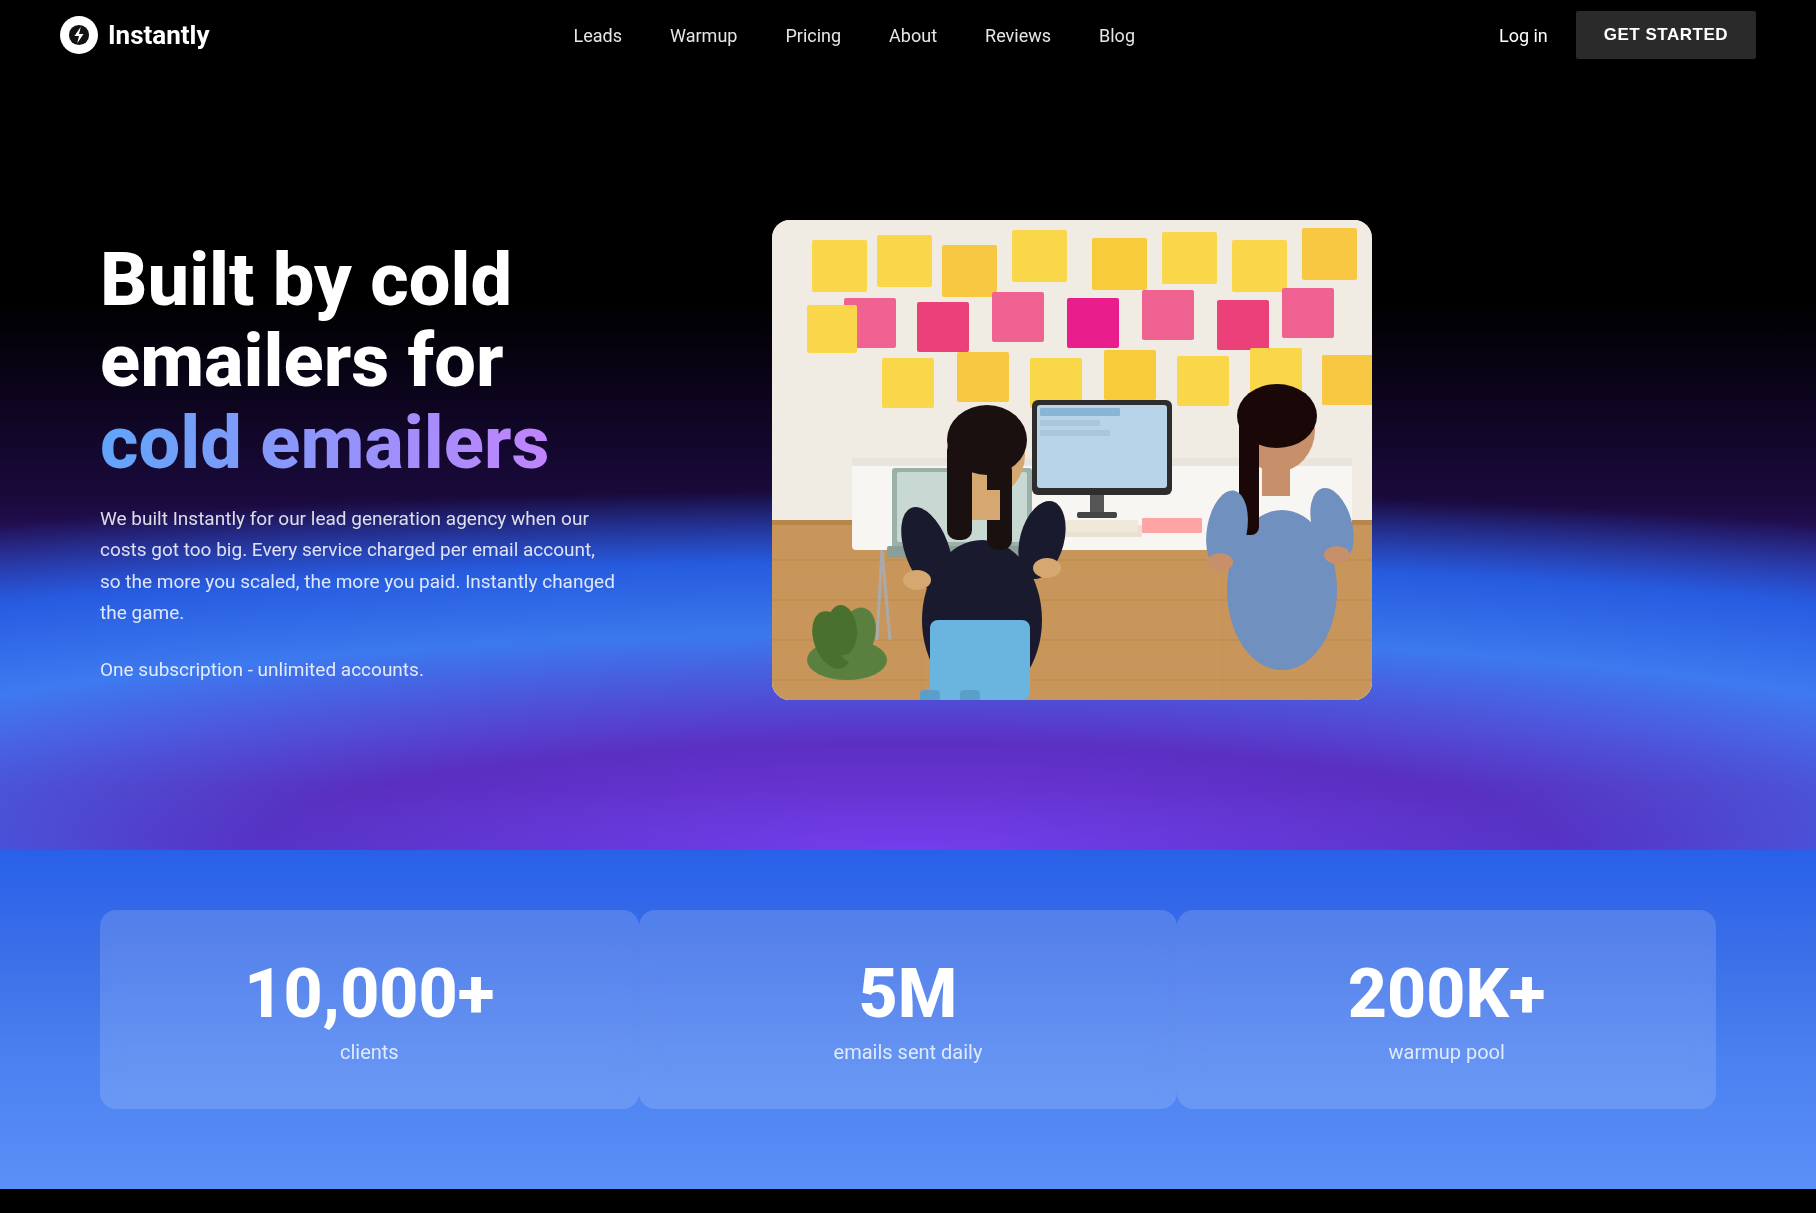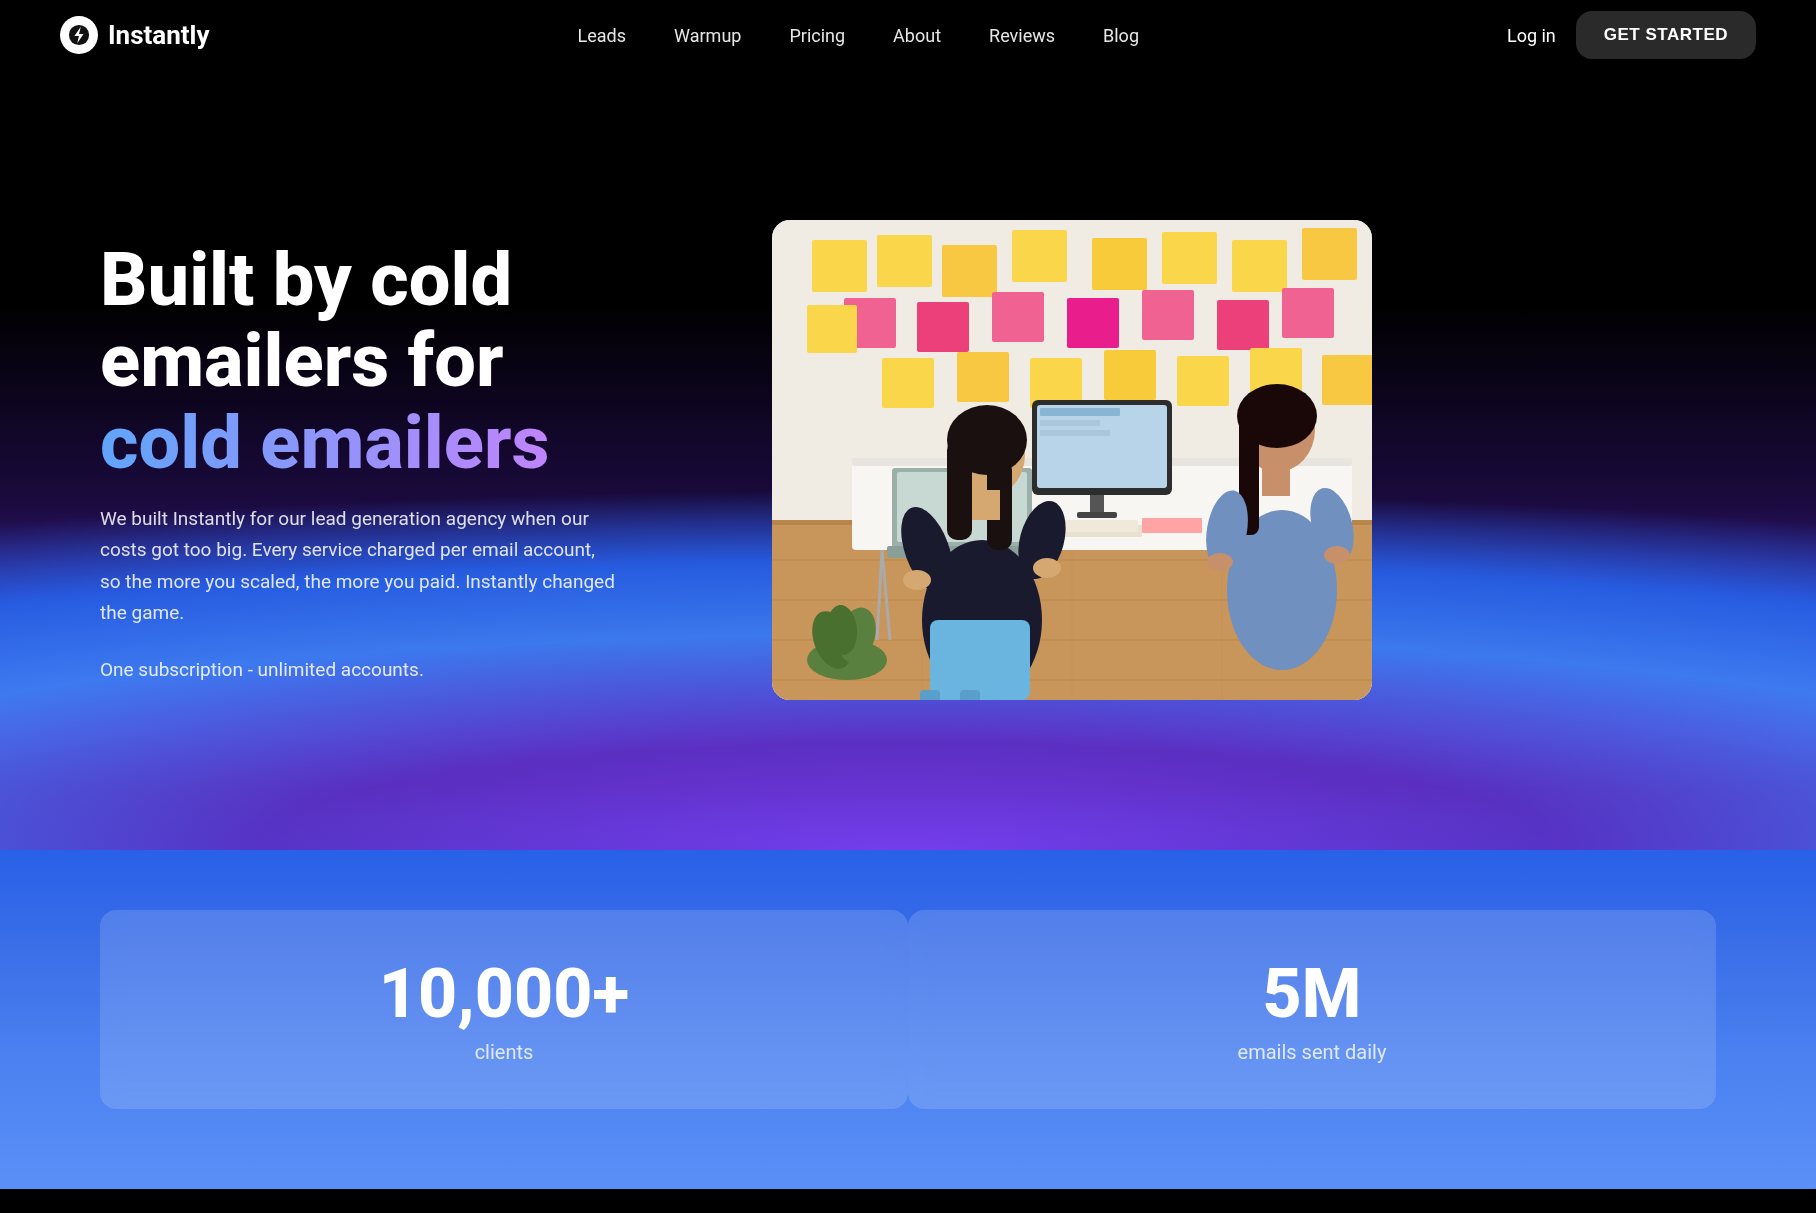--- a/index.html
+++ b/index.html
@@ -66,35 +66,35 @@
       text-decoration: none;
       color: #fff;
       font-size: 18px;
       font-weight: 400;
       opacity: 0.9;
     }
 
     .nav-actions {
       display: flex;
       align-items: center;
-      gap: 20px;
+      gap: 28px;
     }
 
     .nav-login {
       text-decoration: none;
       color: #fff;
       font-size: 18px;
       font-weight: 400;
     }
 
     .nav-cta {
       background: #2a2a2a;
       color: #fff;
       border: none;
-      border-radius: 16px;
+      border-radius: 2px;
       padding: 14px 28px;
       font-size: 17px;
       font-weight: 600;
       cursor: pointer;
       letter-spacing: 0.5px;
     }
 
     
     .hero {
       position: relative;
@@ -380,13 +380,17 @@
 
 <section class="stats-section">
   <div class="stat-card">
     <span class="stat-number">10,000+</span>
     <span class="stat-label">clients</span>
   </div>
   <div class="stat-card">
     <span class="stat-number">5M</span>
     <span class="stat-label">emails sent daily</span>
   </div>
+  <div class="stat-card">
+    <span class="stat-number">200K+</span>
+    <span class="stat-label">warmup pool</span>
+  </div>
 </section>
 
 </body></html>

